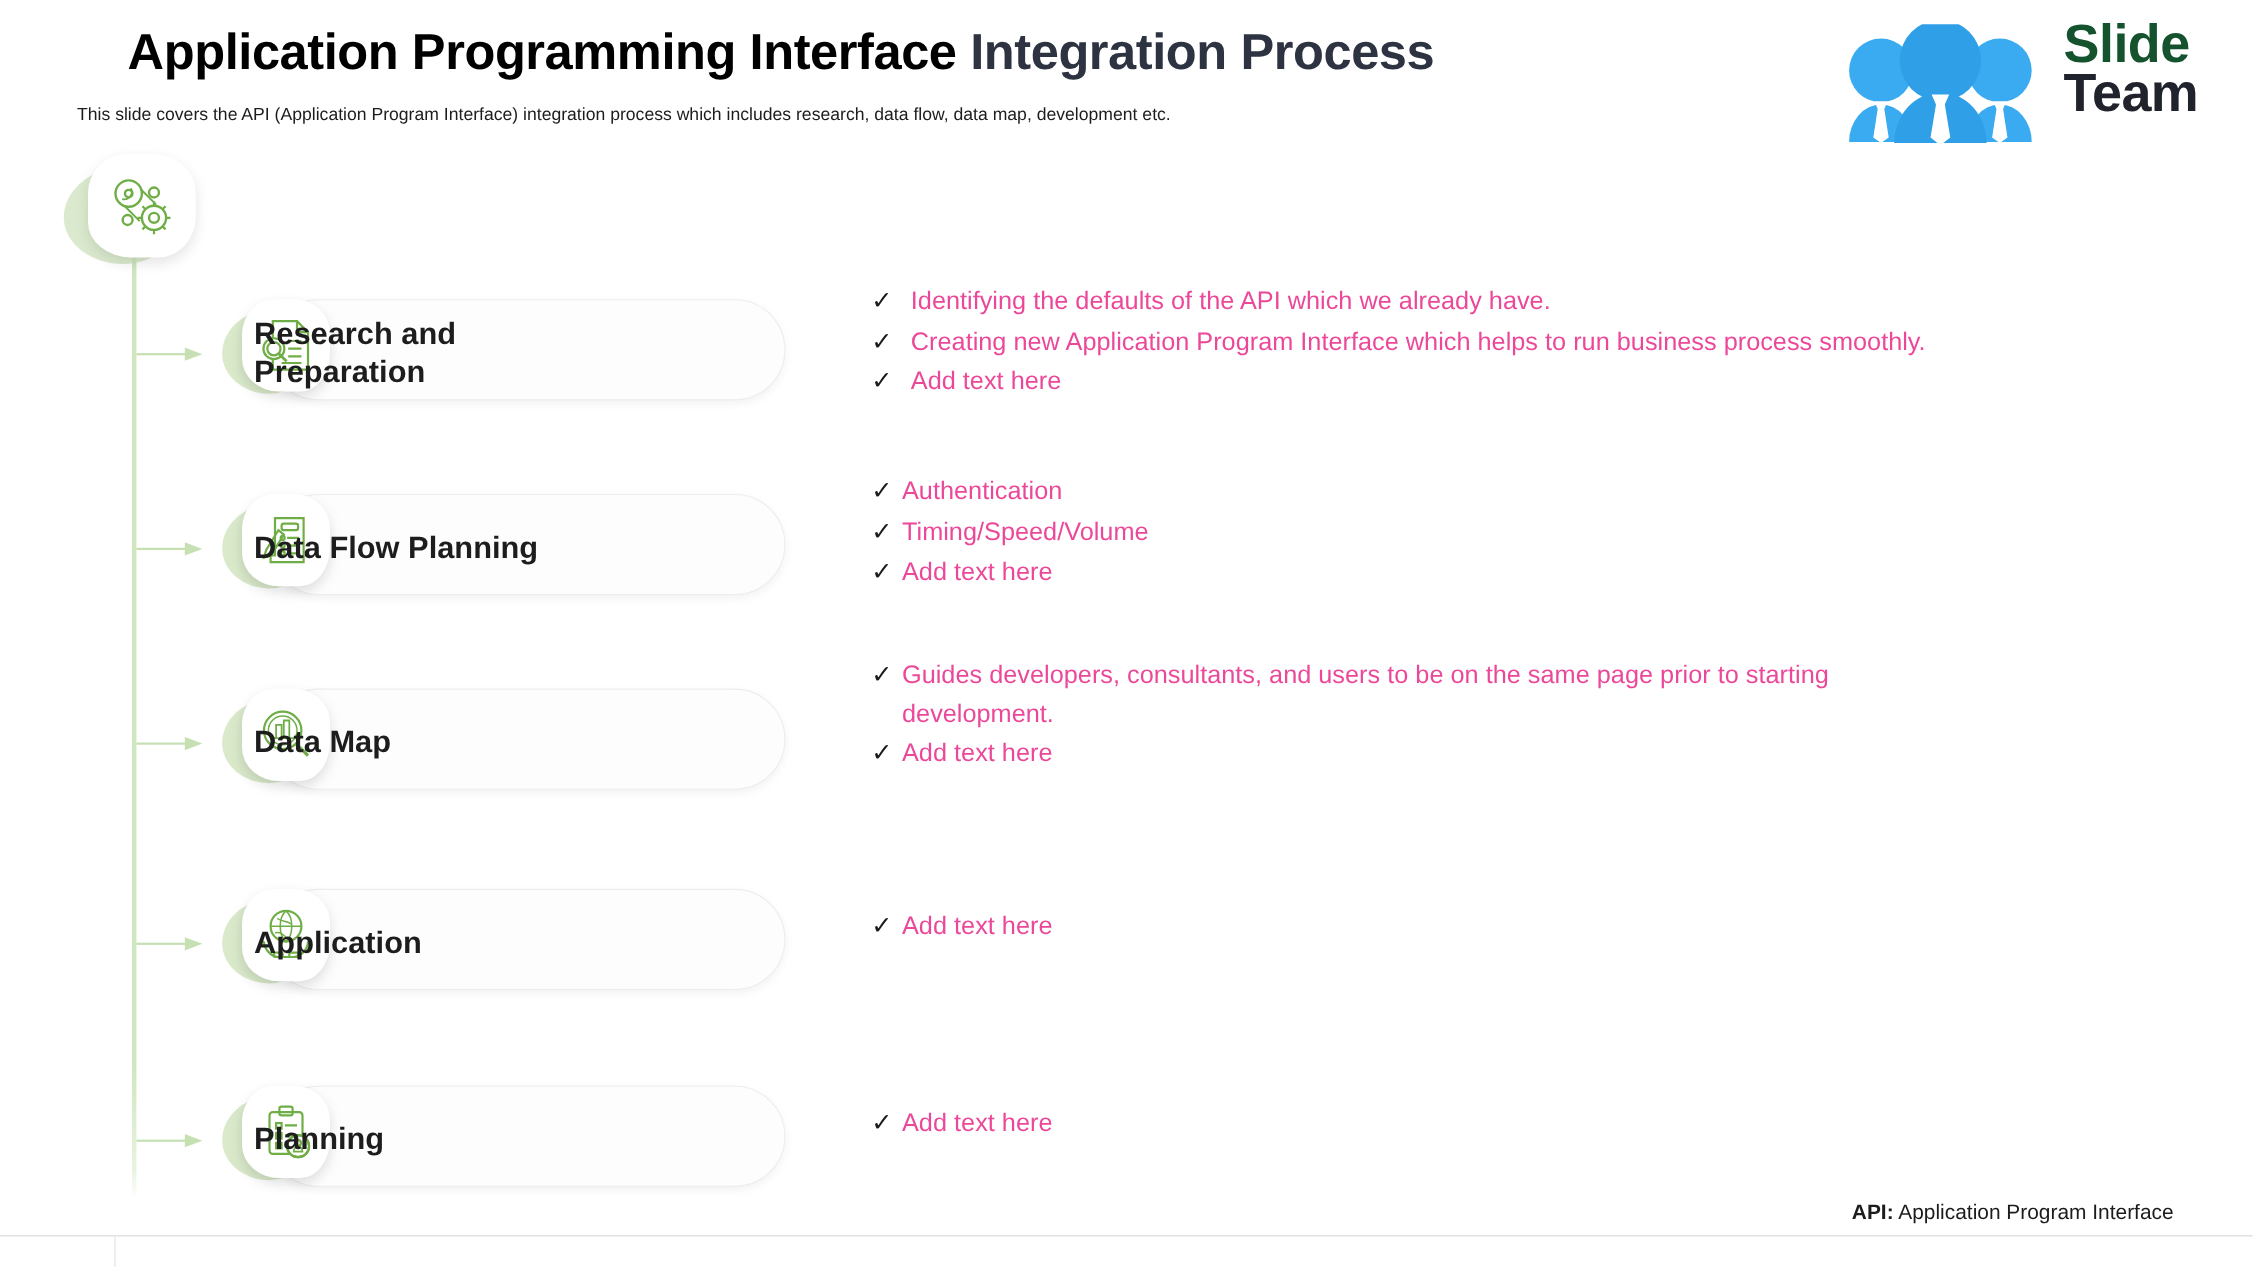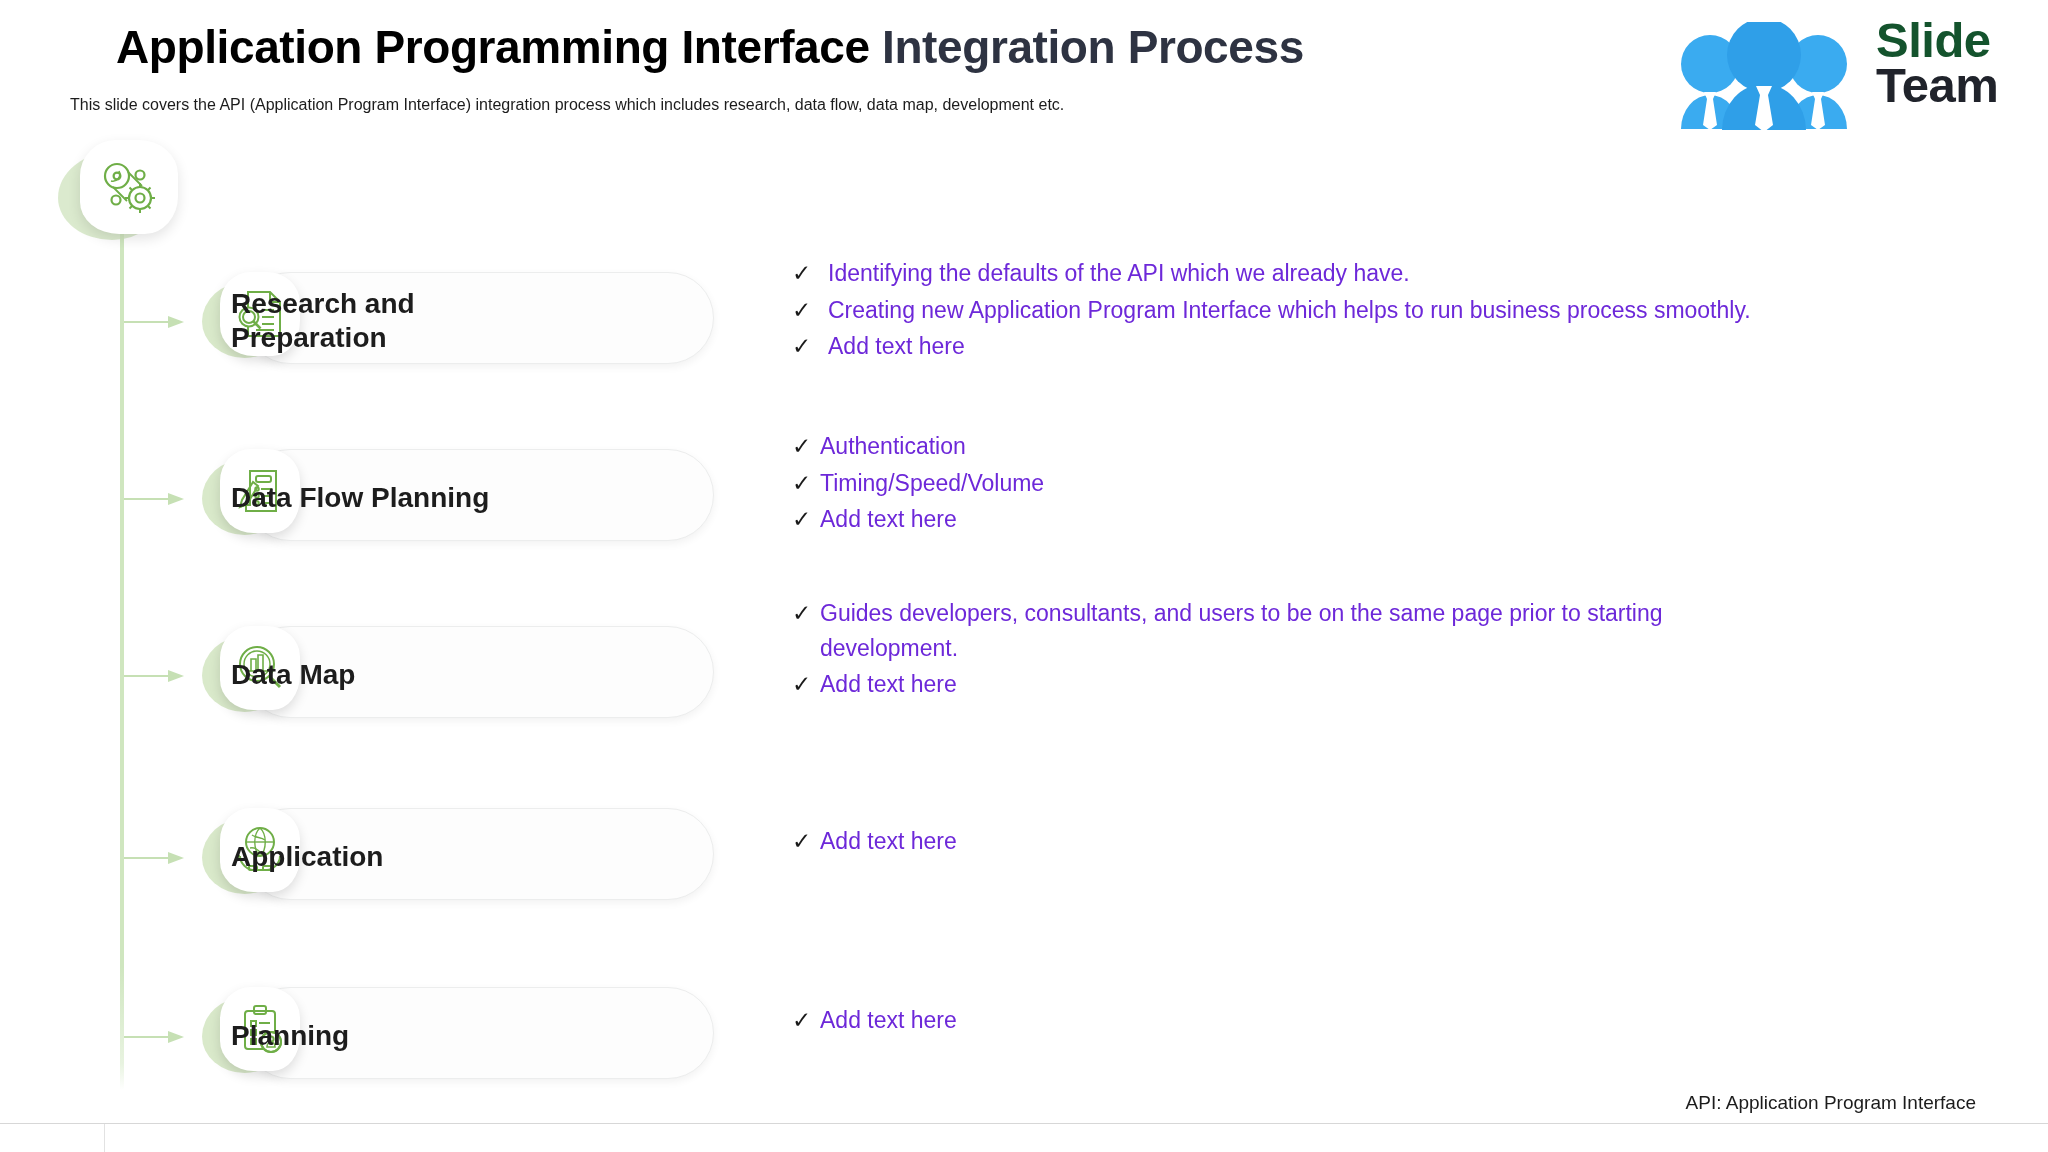--- a/index.html
+++ b/index.html
@@ -204,35 +204,35 @@
   }
   .bullet .tick {
     flex: 0 0 auto;
     width: 36px;
     font-size: 23px;
     color: #1a1a1a;
     line-height: 1.5;
   }
   .bullet .btext {
     font-size: 23px;
-    color: #6d28d9;
+    color: #ec4899;
     line-height: 1.5;
   }
   .bullets.indent .tick { width: 28px; }
 
   
   .footer-note {
     position: absolute;
     right: 72px;
     bottom: 38px;
     font-size: 19px;
     color: #1c1c1c;
     white-space: nowrap;
   }
-  .footer-note b { font-weight: normal; margin-top: 33px; }
+  .footer-note b { font-weight: bold; margin-top: 33px; }
   .footer-rule {
     position: absolute;
     left: 0;
     bottom: 28px;
     width: 2048px;
     height: 1px;
     background: #d7d7d7;
   }
   .side-rule {
     position: absolute;

